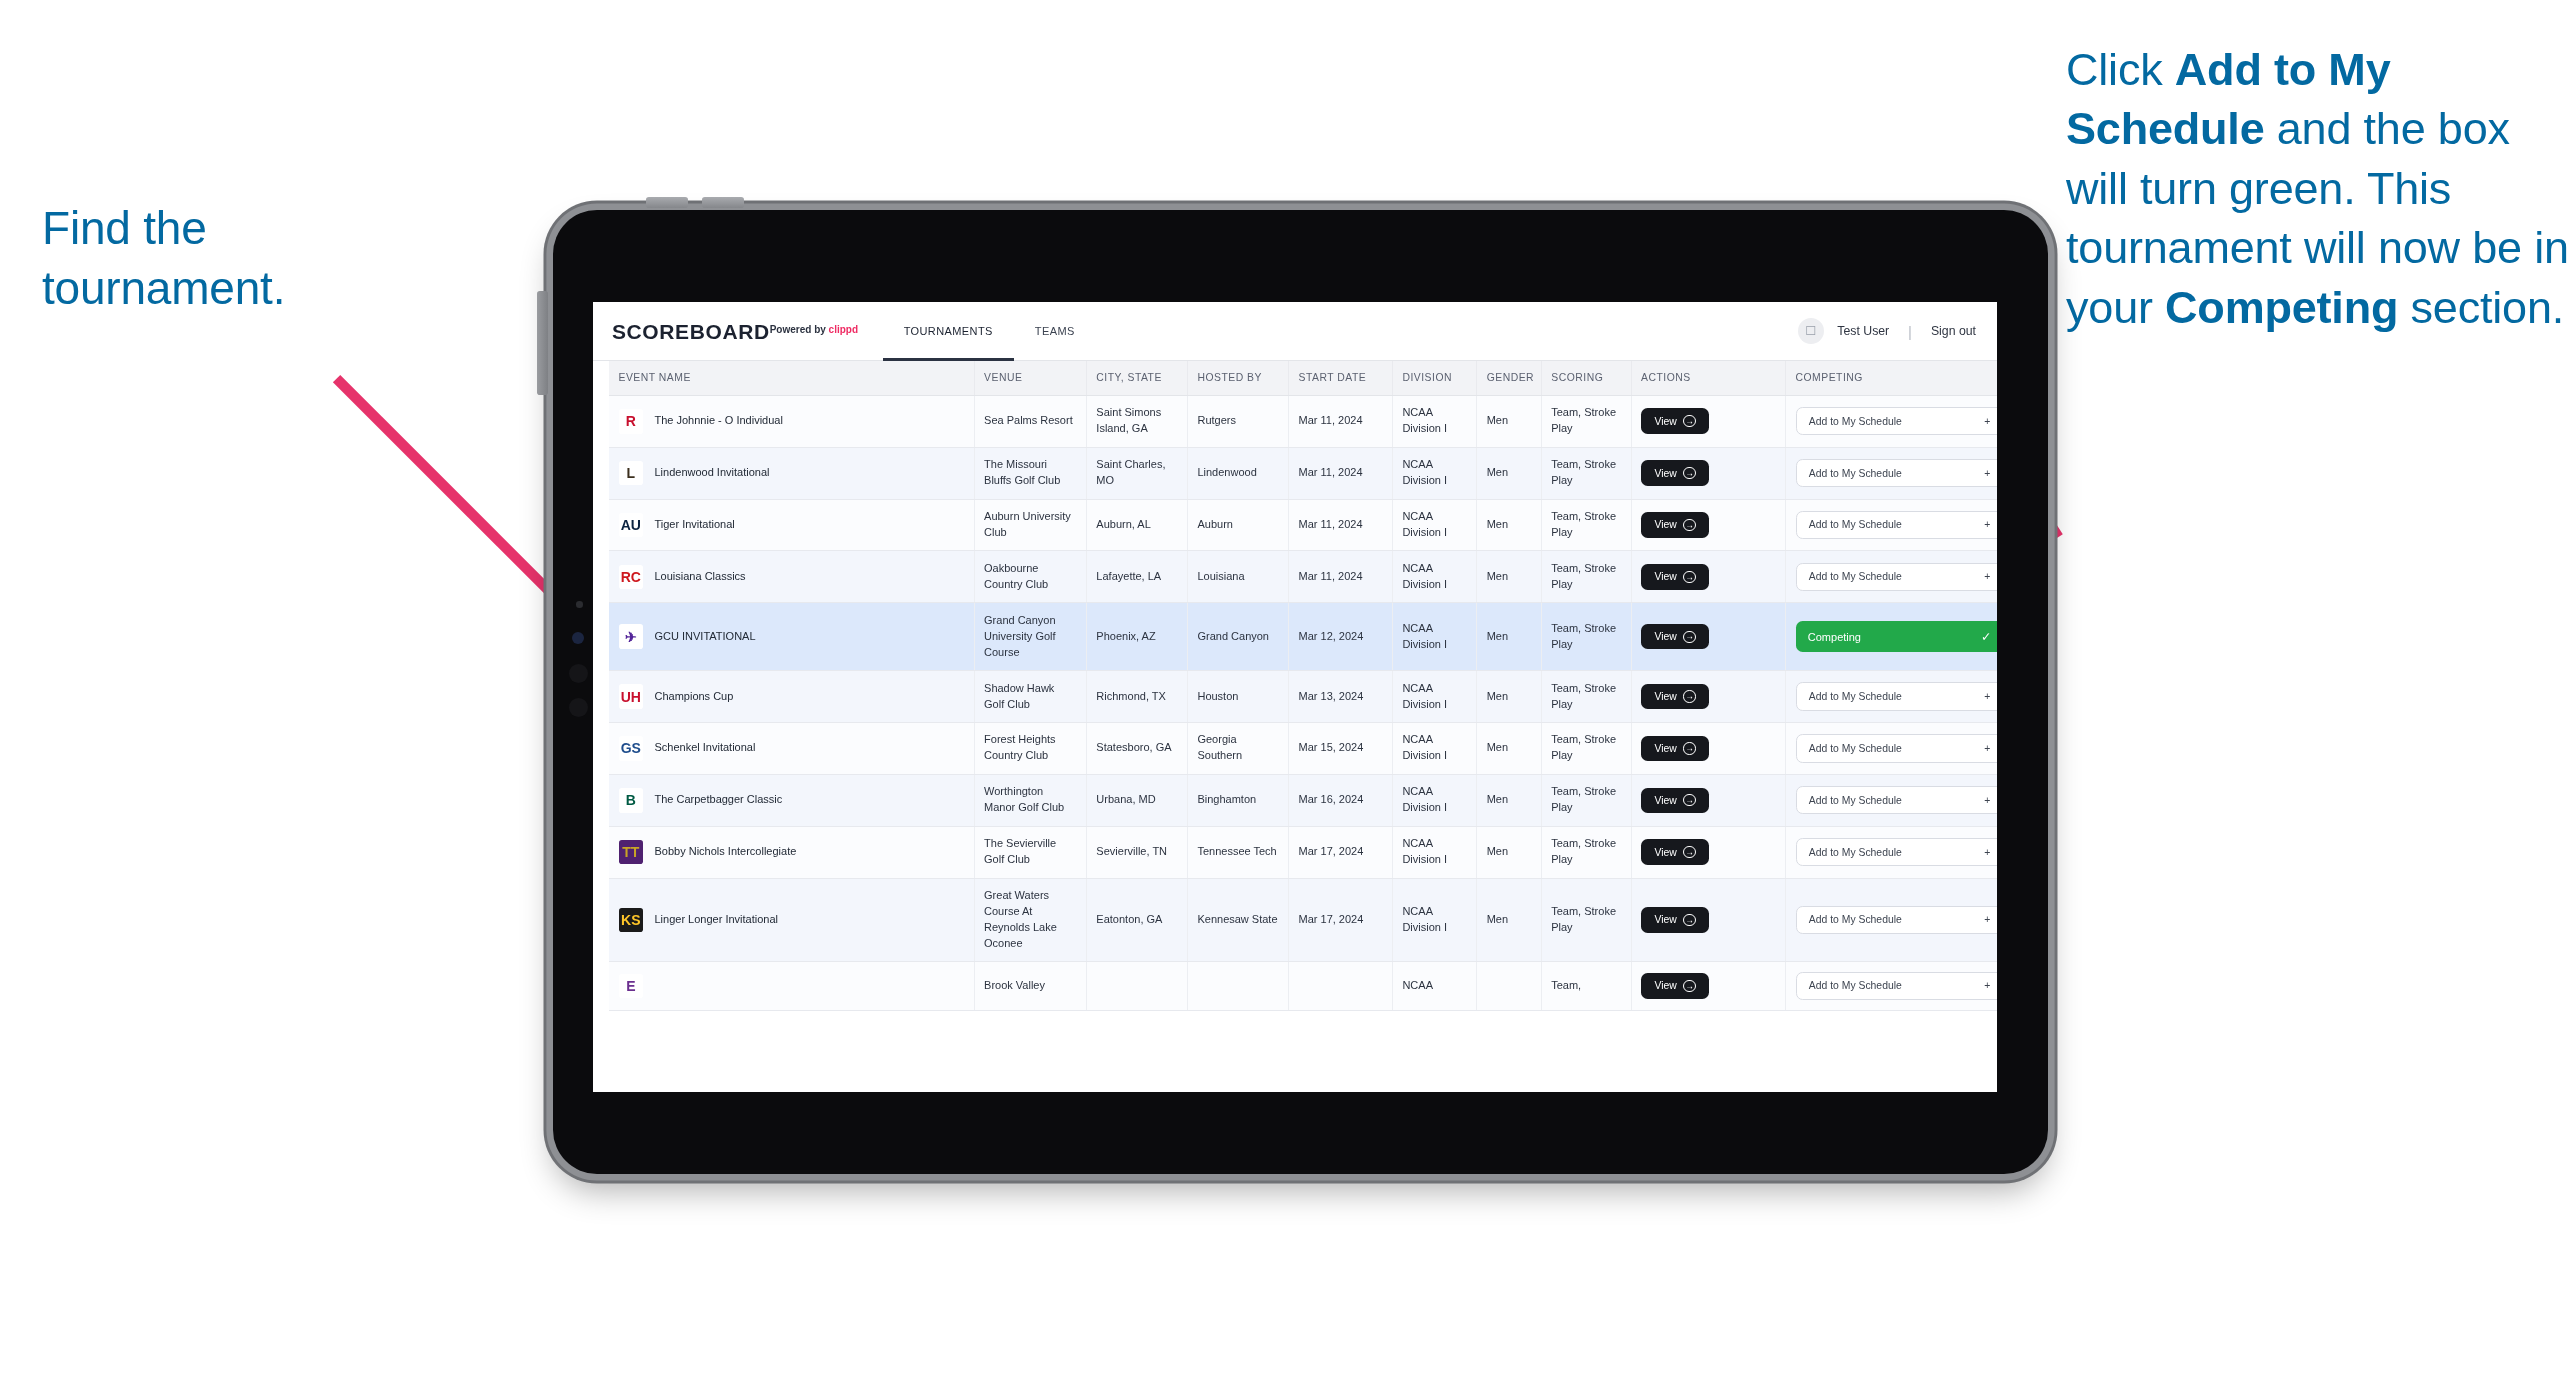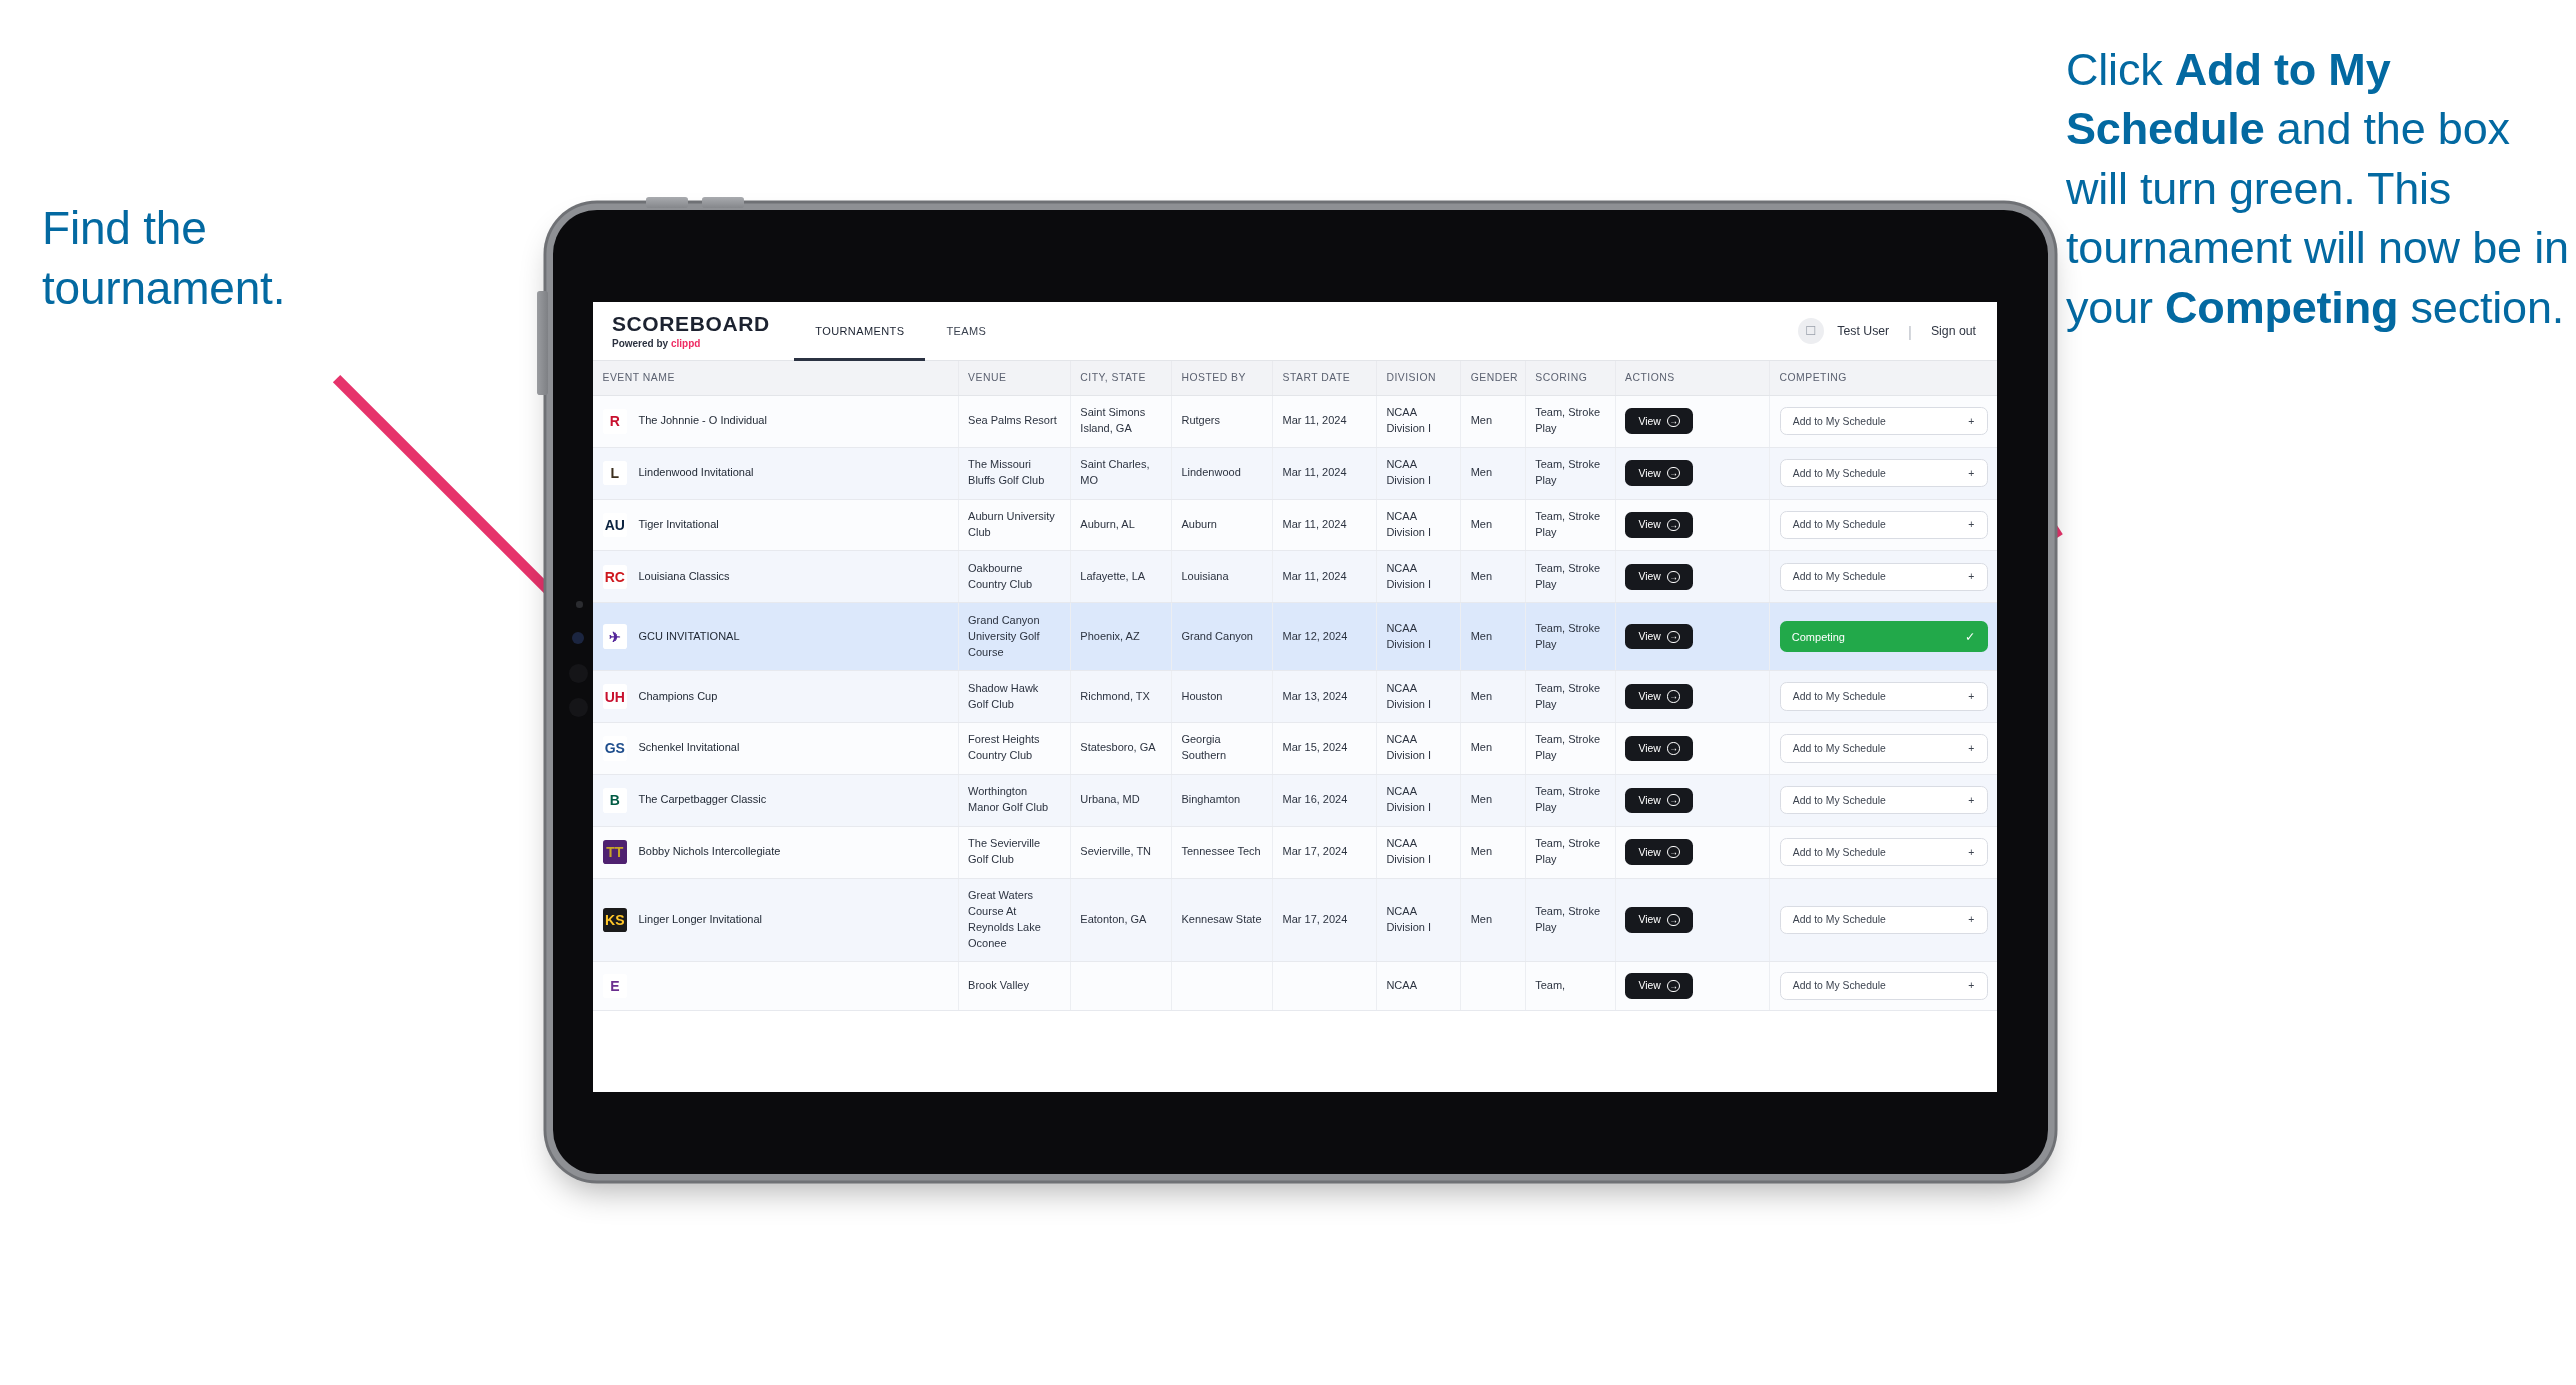--- a/index.html
+++ b/index.html
@@ -70,21 +70,21 @@
 
   
   #app-header {
     position: relative;
     display: flex; align-items: center;
     height: 59px;
     background: #fff;
     border-bottom: 0.9px solid #e3e5e9;
     padding-left: 19px;
   }
-  .brand { display:flex; flex-direction:column; justify-content:center; padding-right: 24.6px; }
+  .brand { display:flex; flex-direction:row; justify-content:center; padding-right: 24.6px; }
   .brand-title {
     font-size: 21px; font-weight: 700; letter-spacing: 0.6px;
     color: #1c2230; font-family: "Liberation Sans", sans-serif;
     line-height: 1;
   }
   .brand-sub { font-size: 10px; color:#2c3240; margin-top: 3.8px; font-weight:600; }
   .brand-sub .clippd { color:#ef2b63; font-weight:700; }
 
   .nav-tabs { display:flex; height:100%; align-items:stretch; }
   .nav-tab {
@@ -107,21 +107,21 @@
   .avatar {
     width: 26.5px; height: 26.5px; border-radius:50%;
     background:#edeef1; display:flex; align-items:center; justify-content:center;
     color:#9aa0ab; font-size: 12.3px;
   }
   .user-text { font-size: 12.3px; color:#2f3542;text-align:right; }
   .user-sep { color:#b9bdc6; margin: 0 5.7px; }
   .signout { font-size: 12.3px; color:#2f3542; cursor:pointer; }
 
   
-  #tbl { width:100%; border-collapse: collapse; table-layout: fixed; }
+  #tbl { width:100%; border-collapse: collapse; table-layout: fixed; margin-left: 16px; }
   #tbl thead th {
     background:#f2f3f6;
     color:#5b6170;
     font-size: 10.4px;
     font-weight: 400;
     letter-spacing: 0.5px;
     text-align: left;
     padding: 11.4px 9.5px;
     border-bottom: 0.9px solid #e3e5e9;
     border-right: 0.9px solid #e9eaee;

